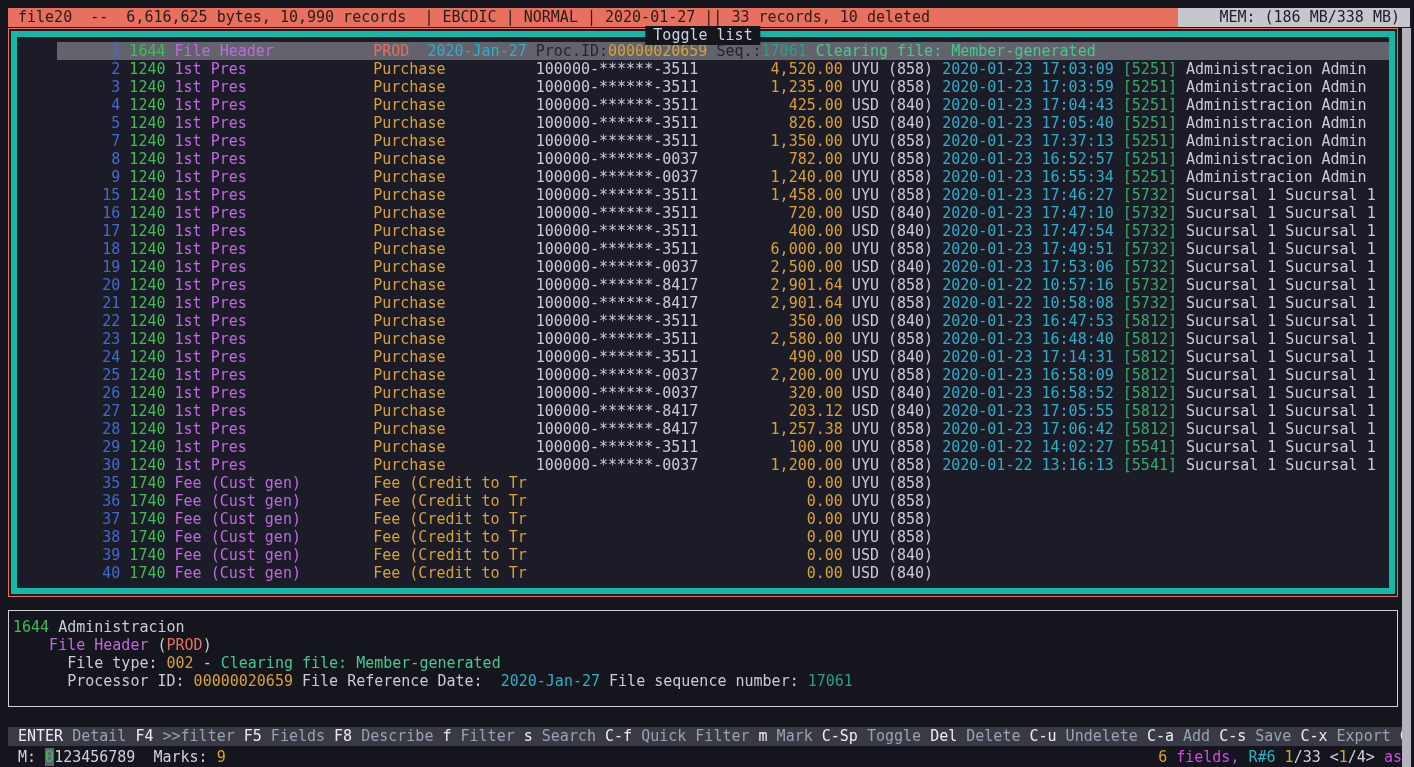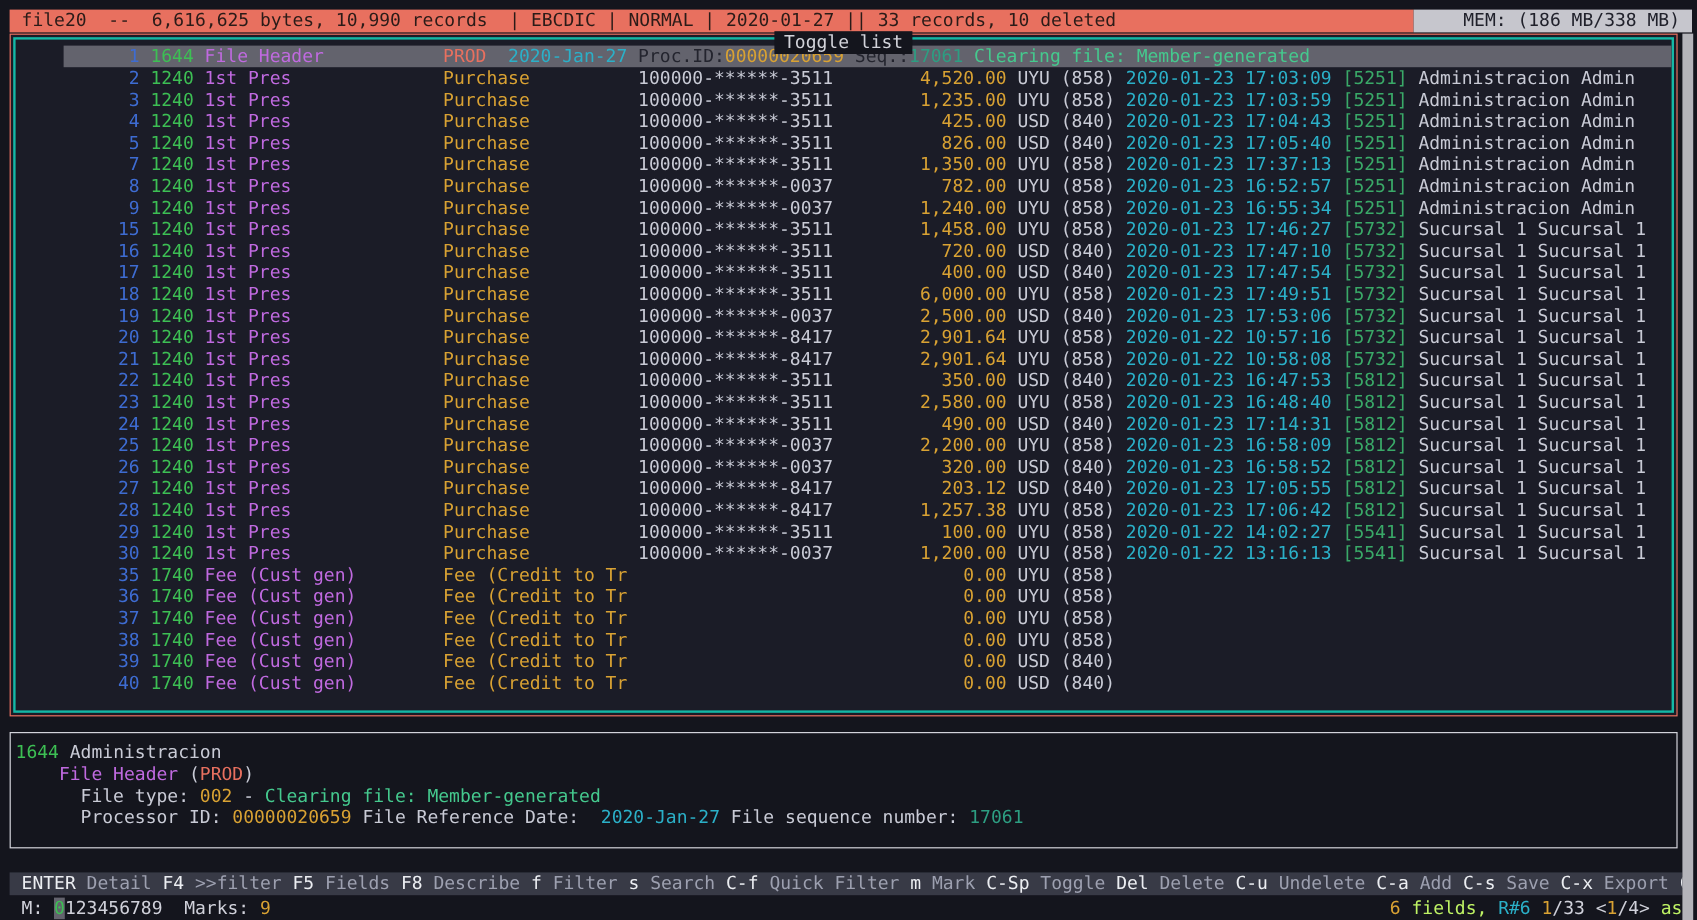--- a/index.html
+++ b/index.html
@@ -21,21 +21,21 @@
   }
   .topbar-mem {
     width:232px; background:#c6c6cd; color:#20212b;
     text-align:right; padding-right:10px; white-space:pre;
   }
   .list-panel {
     position:absolute; left:8px; top:28px; width:1390px; height:569px;
     border:1px solid #e8705f; padding:2px; background:#1b1c27;
   }
   .list-inner {
-    width:100%; height:100%; border:2px solid #14b8a6;
+    width:100%; height:100%; border:6px solid #14b8a6;
     padding:5px 0 0 4px; overflow:hidden;
   }
   .panel-title {
     position:absolute; top:-3px; left:50%; transform:translateX(-50%);
     background:#14151d; color:#d2d3da; padding:0 8px; line-height:19px;
     white-space:pre; z-index:2;
   }
   .row { height:18px; line-height:18px; white-space:pre; display:flex; }
   .row .gutter { width:4ch; flex:none; }
   .row .hl { flex:1; white-space:pre; overflow:hidden; }
@@ -44,21 +44,21 @@
   .c-green  { color:#3dbf54; }
   .c-purple { color:#c06ae0; }
   .c-yellow { color:#d9a233; }
   .c-white  { color:#c9cbd6; }
   .c-cyan   { color:#2bb0c8; }
   .c-brgreen{ color:#3aa968; }
   .c-salmon { color:#e8705f; }
   .c-teal   { color:#2d9e82; }
   .c-mint   { color:#45c98e; }
   .c-darklabel { color:#23242e; }
-  .c-dimgray { color:#bef264; }
+  .c-dimgray { color:#d946ef; }
   .detail-panel {
     position:absolute; left:8px; top:610px; width:1390px; height:97px;
     border:1px solid #d2d3da; padding:7px 0 0 4px;
   }
   .detail-line { height:18px; line-height:18px; white-space:pre; color:#c9cbd6; }
   .indent4 { margin-left:4ch; }
   .indent6 { margin-left:6ch; }
   .fnbar {
     position:absolute; left:8px; top:727px; width:1394px; height:19px;
     background:#383a46; line-height:19px; white-space:pre;

